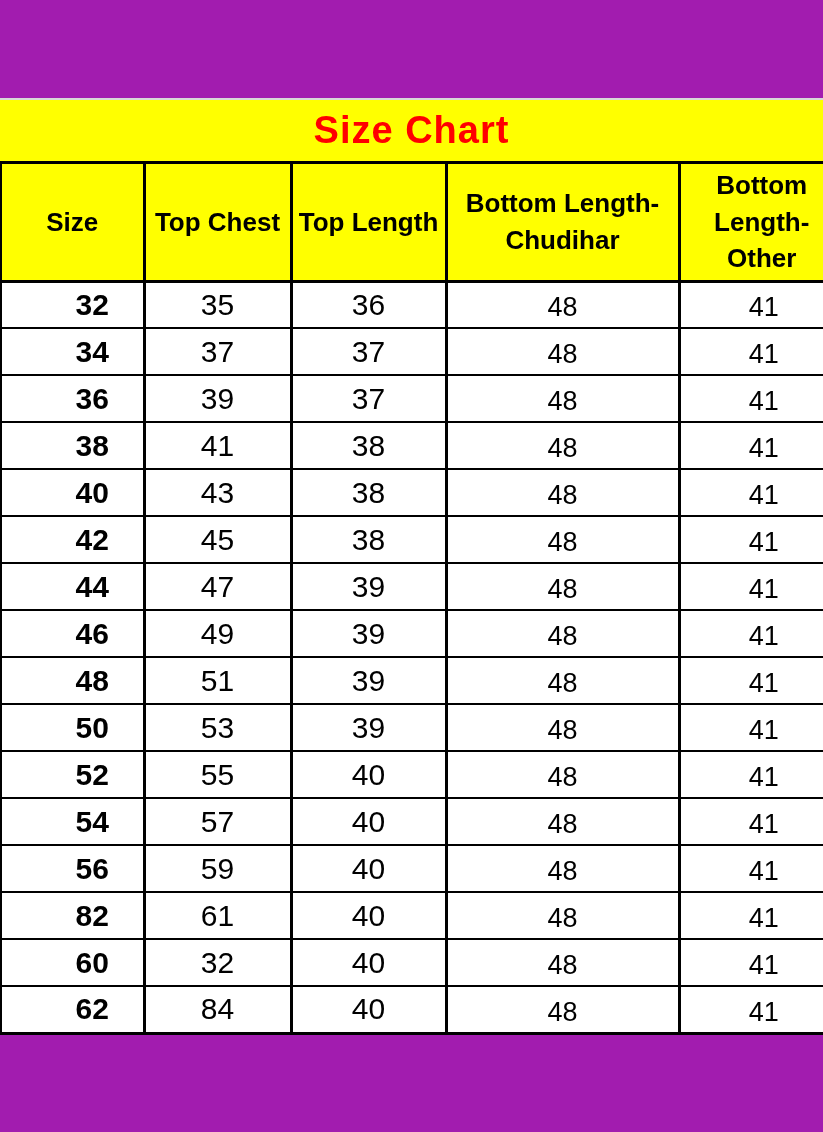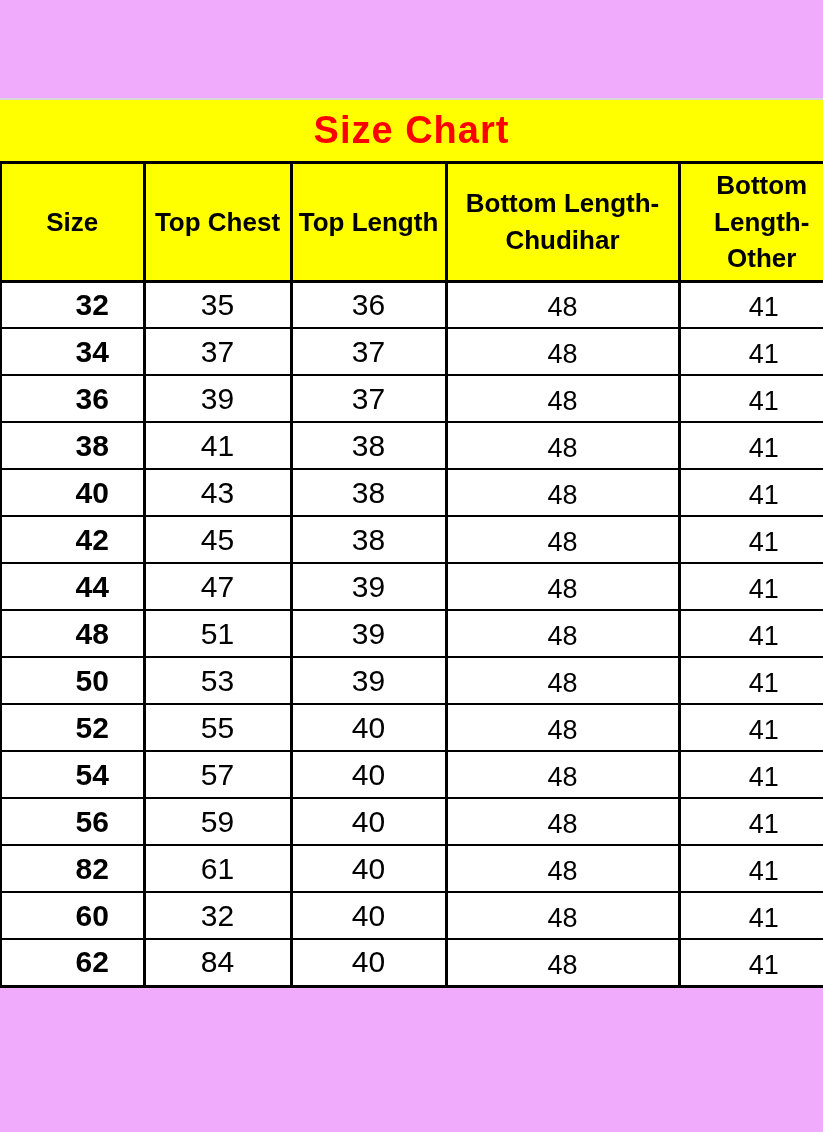--- a/index.html
+++ b/index.html
@@ -1,21 +1,21 @@
 <!DOCTYPE html>
 <html><head>
 <meta charset="utf-8">
 <style>
   * { margin: 0; padding: 0; box-sizing: border-box; }
   html, body { background: #ffffff; }
   .sheet {
     position: relative;
     width: 823px;
     height: 1132px;
-    background: #f0abfc;
+    background: #a21caf;
     overflow: hidden;
     font-family: "Liberation Sans", "DejaVu Sans", sans-serif;
     color: #000000;
   }
   .spacer-top { height: 98px; }
   .title-bar {
     height: 66px;
     background: #ffff00;
     border-top: 2px solid #d8d8d8;
     border-bottom: 3px solid #000000;
@@ -147,20 +147,27 @@
           <td class="c4">41</td>
         </tr>
         <tr>
           <td class="c0">44</td>
           <td class="c1">47</td>
           <td class="c2">39</td>
           <td class="c3">48</td>
           <td class="c4">41</td>
         </tr>
         <tr>
+          <td class="c0">46</td>
+          <td class="c1">49</td>
+          <td class="c2">39</td>
+          <td class="c3">48</td>
+          <td class="c4">41</td>
+        </tr>
+        <tr>
           <td class="c0">48</td>
           <td class="c1">51</td>
           <td class="c2">39</td>
           <td class="c3">48</td>
           <td class="c4">41</td>
         </tr>
         <tr>
           <td class="c0">50</td>
           <td class="c1">53</td>
           <td class="c2">39</td>

